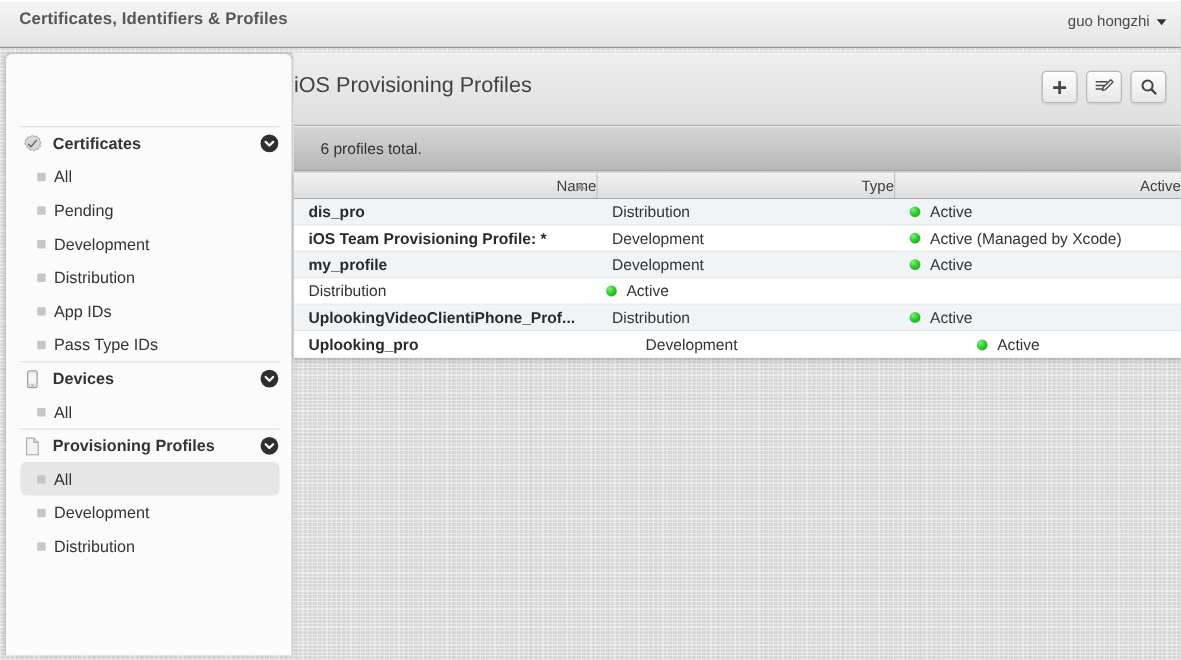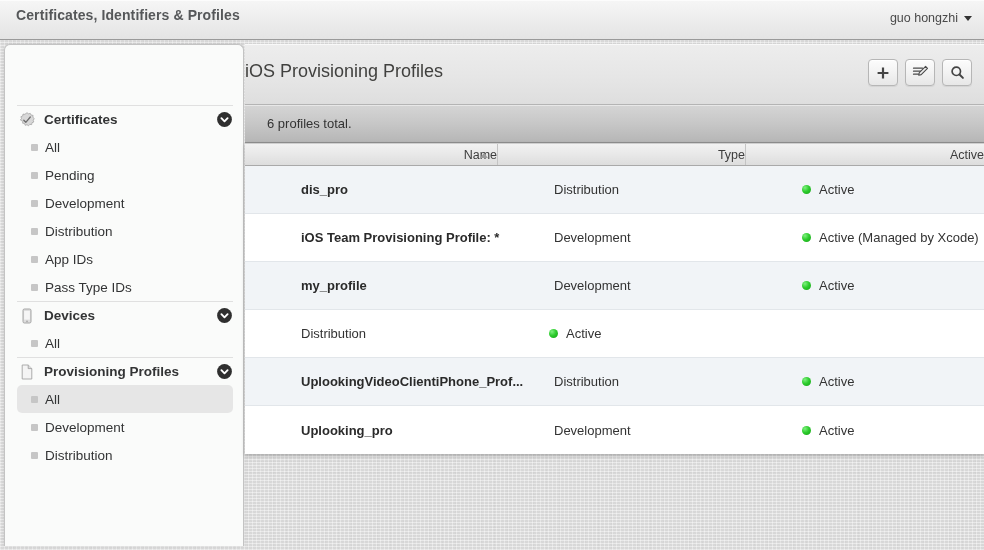--- a/index.html
+++ b/index.html
@@ -245,28 +245,27 @@
     position: absolute;
     right: 9px; top: 9px;
     width: 0; height: 0;
     border-left: 4px solid transparent;
     border-right: 4px solid transparent;
     border-bottom: 5px solid #9a9a9a;
   }
 
   .trow {
     display: flex;
-    height: 48px;
+    height: 22px;
     border-bottom: 1px solid #e2e6ea;
     cursor: pointer;
-    padding-left: 44px;
   }
   .trow:nth-child(odd)  { background: #ffffff; }
   .trow:nth-child(even) { background: #f1f4f7; }
-  .trow:last-child { border-bottom: none; }
+  .trow:last-child { border-bottom: none; gap: 28px; }
 
   .cell {
     display: flex;
     align-items: center;
     padding-left: 12px;
     font-size: 13px;
     color: #333;
     overflow: hidden;
     white-space: nowrap;
   }

